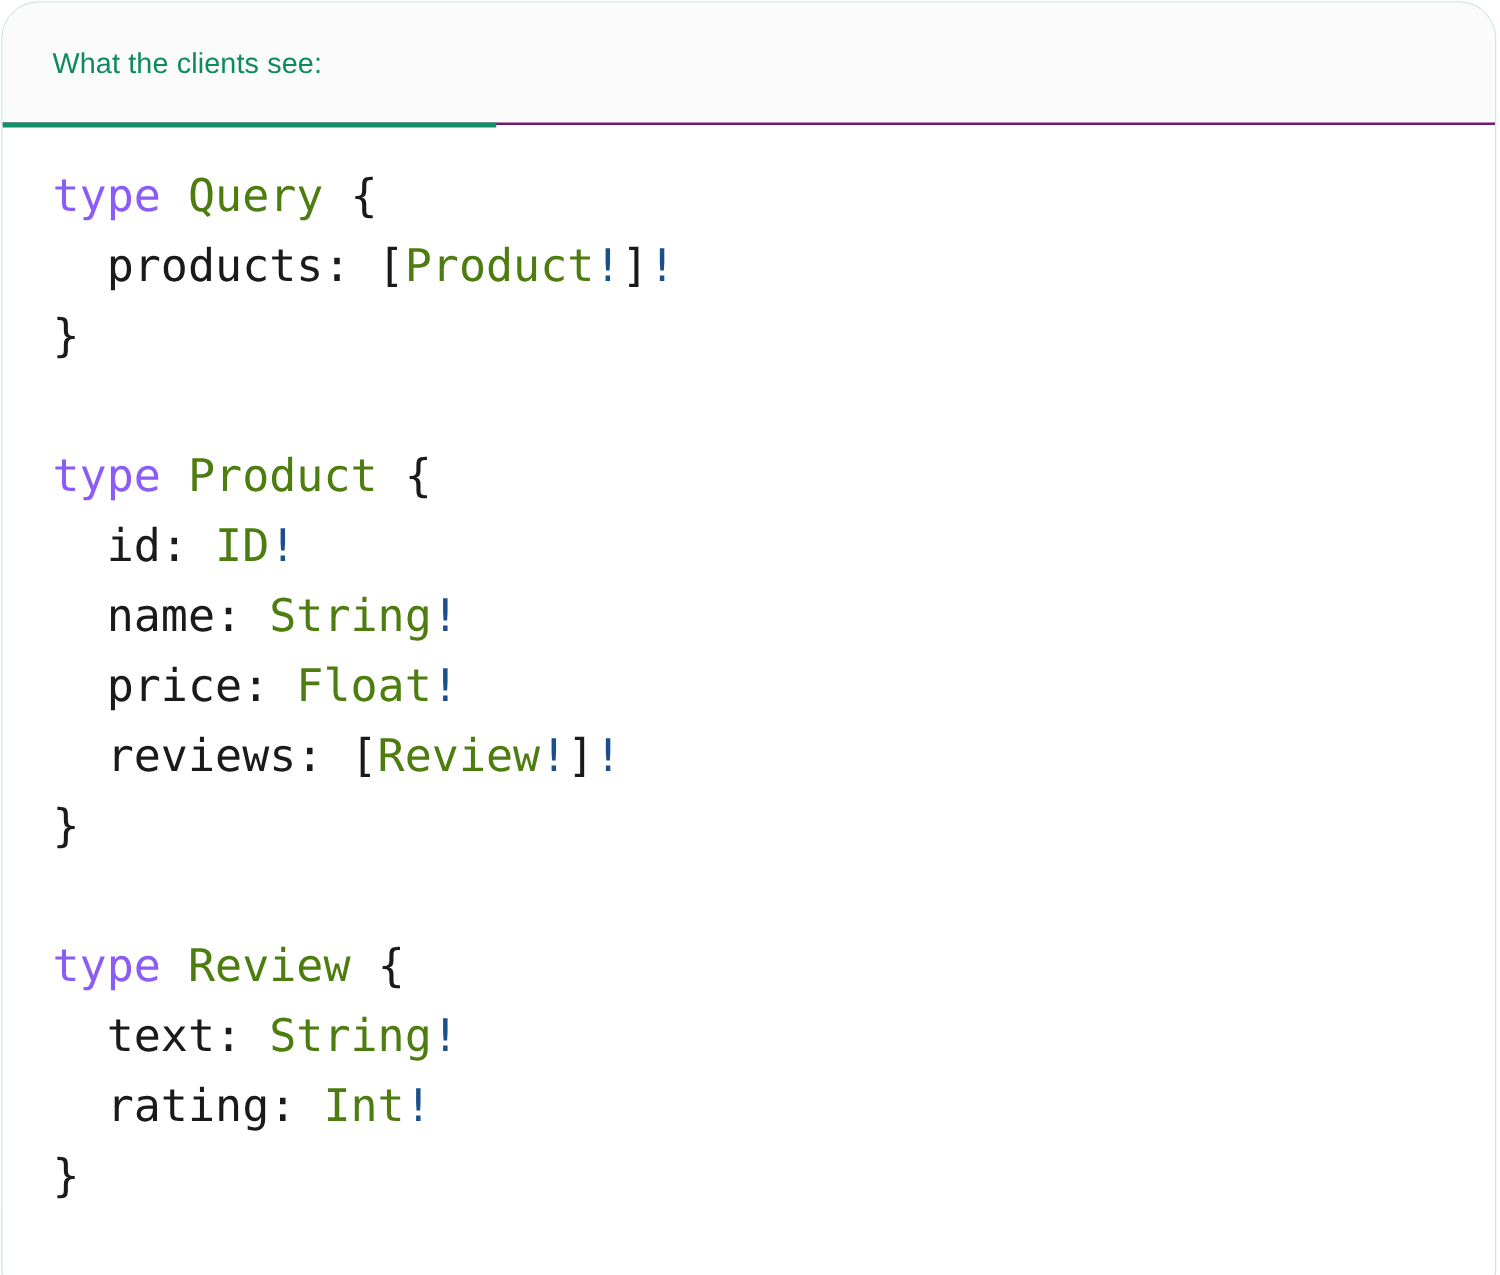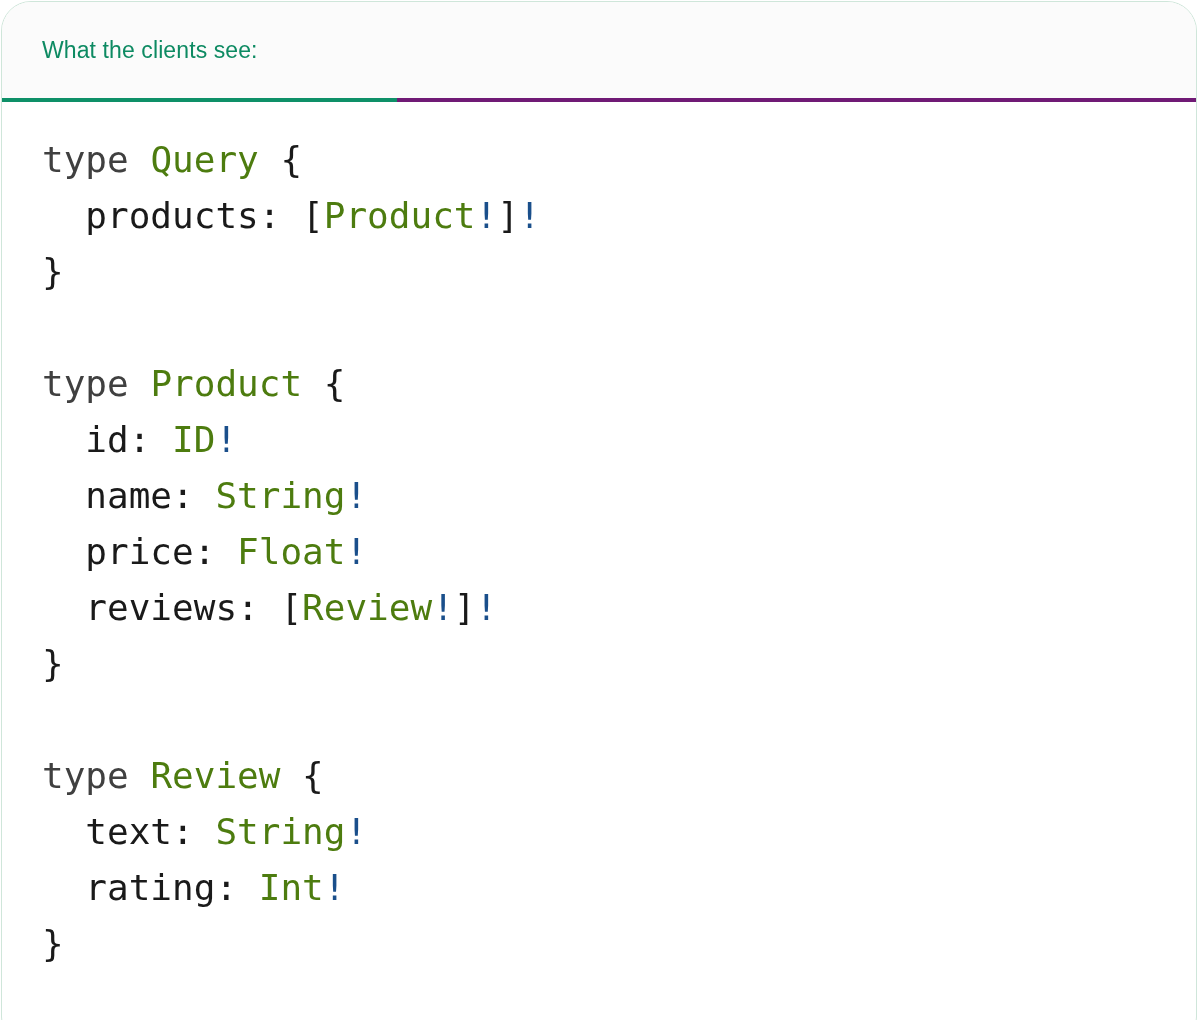--- a/index.html
+++ b/index.html
@@ -26,21 +26,21 @@
     border: 1px solid #cfe6da;
     border-radius: 30px;
     overflow: hidden;
   }
 
   
   #tabstrip {
     position: relative;
     height: 96px;
     background: #fbfbfb;
-    border-bottom: 4px solid #701a75;
+    border-bottom: 2px solid #701a75;
     box-sizing: content-box;
   }
   #tab-clients {
     position: absolute;
     left: 0;
     top: 0;
     width: 395px;
     height: 96px;
     display: flex;
     align-items: center;
@@ -74,21 +74,21 @@
   pre#code {
     margin: 0;
     padding: 0 0 0 40px;
     font-family: "DejaVu Sans Mono", monospace;
     font-size: 36px;
     line-height: 56px;
     white-space: pre;
     color: #1a1a1a;
     -webkit-font-smoothing: antialiased;
   }
-  .k   { color: #404040; }   
+  .k   { color: #8b5cf6; }   
   .tn  { color: #4d7c0f; }   
   .p   { color: #1a1a1a; }   
   .bang{ color: #1a4f8b; }
 </style>
 </head>
 <body>
 
 <div id="card">
 
   <div id="tabstrip">

